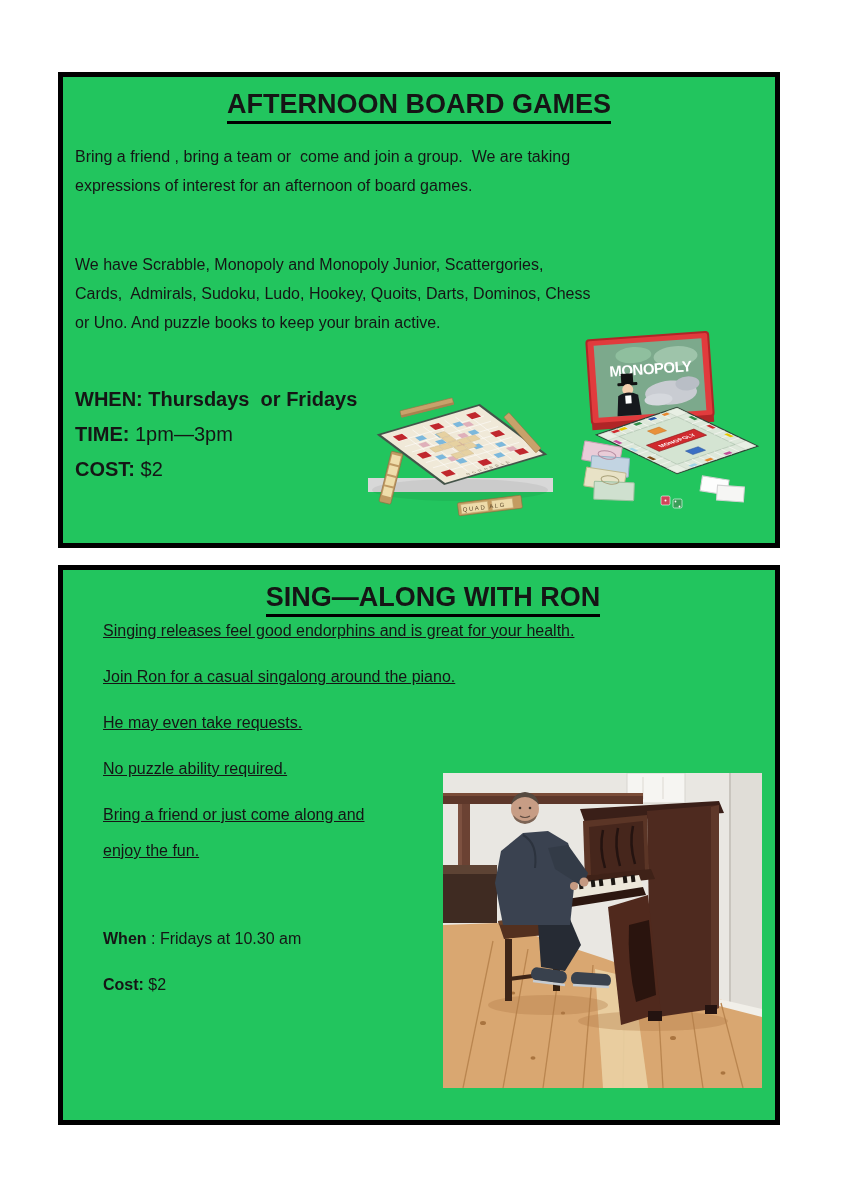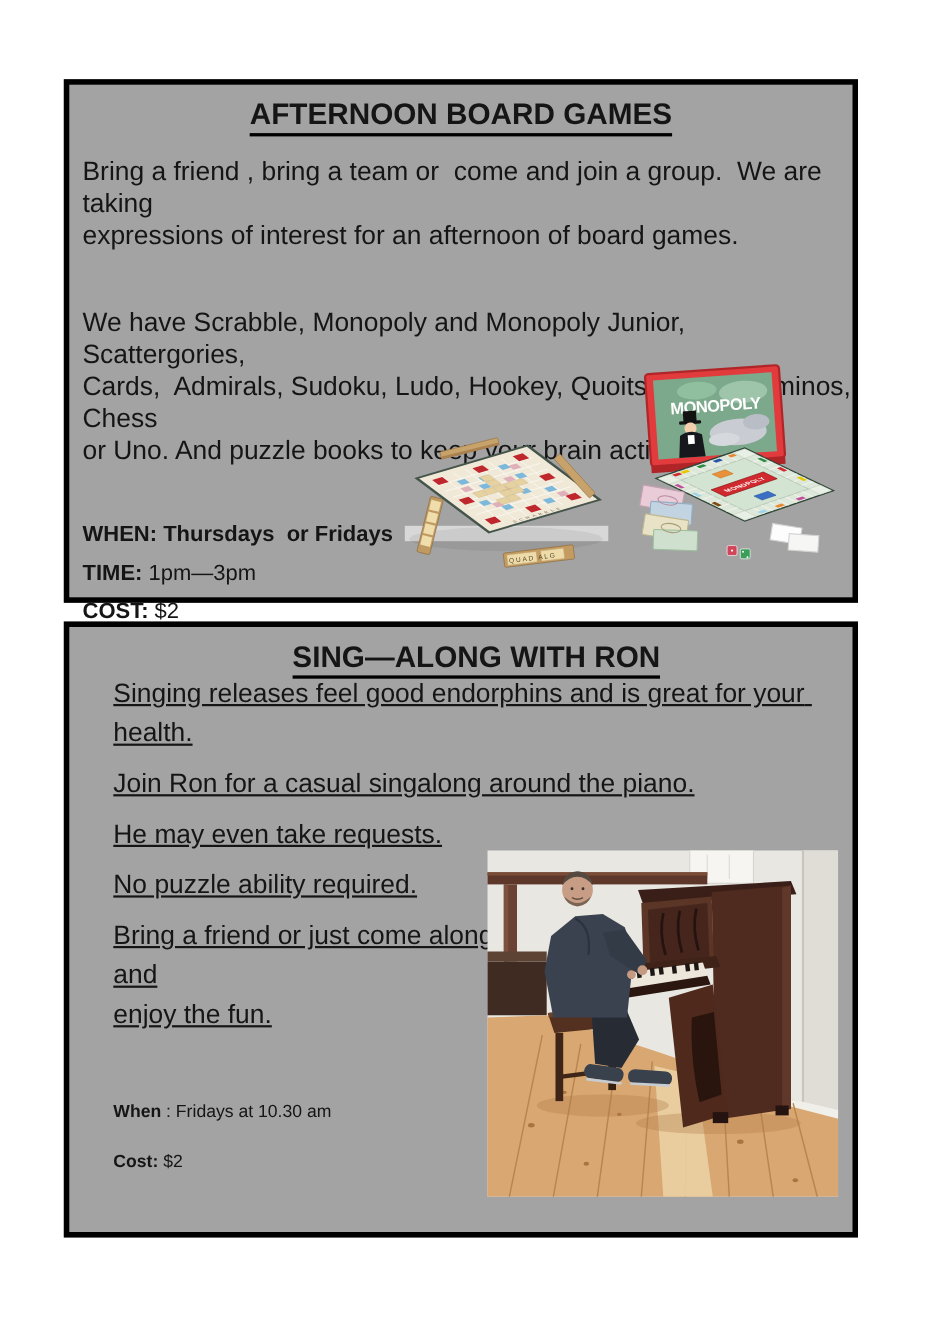--- a/index.html
+++ b/index.html
@@ -4,28 +4,28 @@
 <style>
   html,body { margin:0; padding:0; }
   body {
     width:847px; height:1200px; position:relative;
     background:#ffffff; color:#151515;
     font-family:"Liberation Sans", sans-serif;
     overflow:hidden;
   }
   .box {
     position:absolute; left:58px; width:722px;
-    border:5px solid #000; box-sizing:border-box; background:#a3a3a3;
+    border:5px solid #000; box-sizing:border-box; background:#22c55e;
   }
   #box1 { top:72px; height:476px; }
   #box2 { top:565px; height:560px;padding-left:28px; }
   .box-title { text-align:center; font-size:27px; font-weight:bold; margin:12px 6px 0; }
   .box-title .u { border-bottom:3px solid #000; padding-bottom:2px; }
   p.body {
-    font-size:24px; line-height:29px; margin:0 0 0 12px;
+    font-size:16px; line-height:29px; margin:0 0 0 12px;
     white-space:pre-wrap;
   }
   #box1 .p1 { margin-top:22px; }
   #box1 .p2 { margin-top:50px; }
   .info { margin:50px 0 0 12px; }
   .info .row { font-size:20px; line-height:24px; margin:0 0 11px 0; white-space:pre-wrap; }
   .b { font-weight:bold; }
   #box2 p.body { line-height:36px; margin-bottom:10px; margin-top:0;text-decoration:underline; }
   #box2 .first { margin-top:22px; }
   #box2 .narrow { max-width:372px; }

